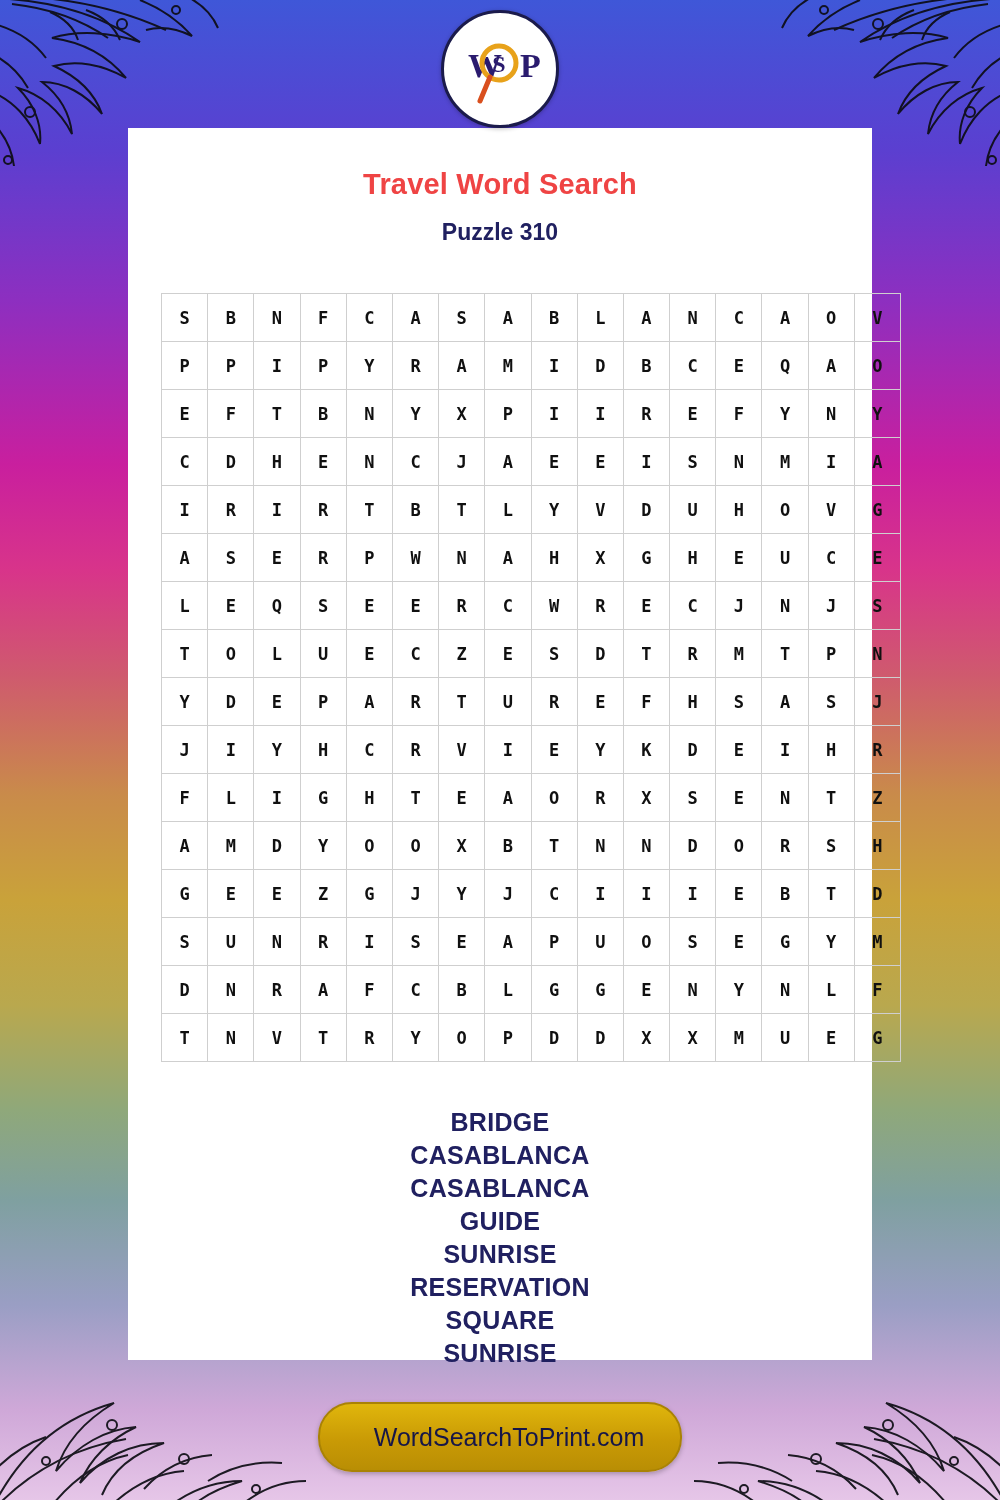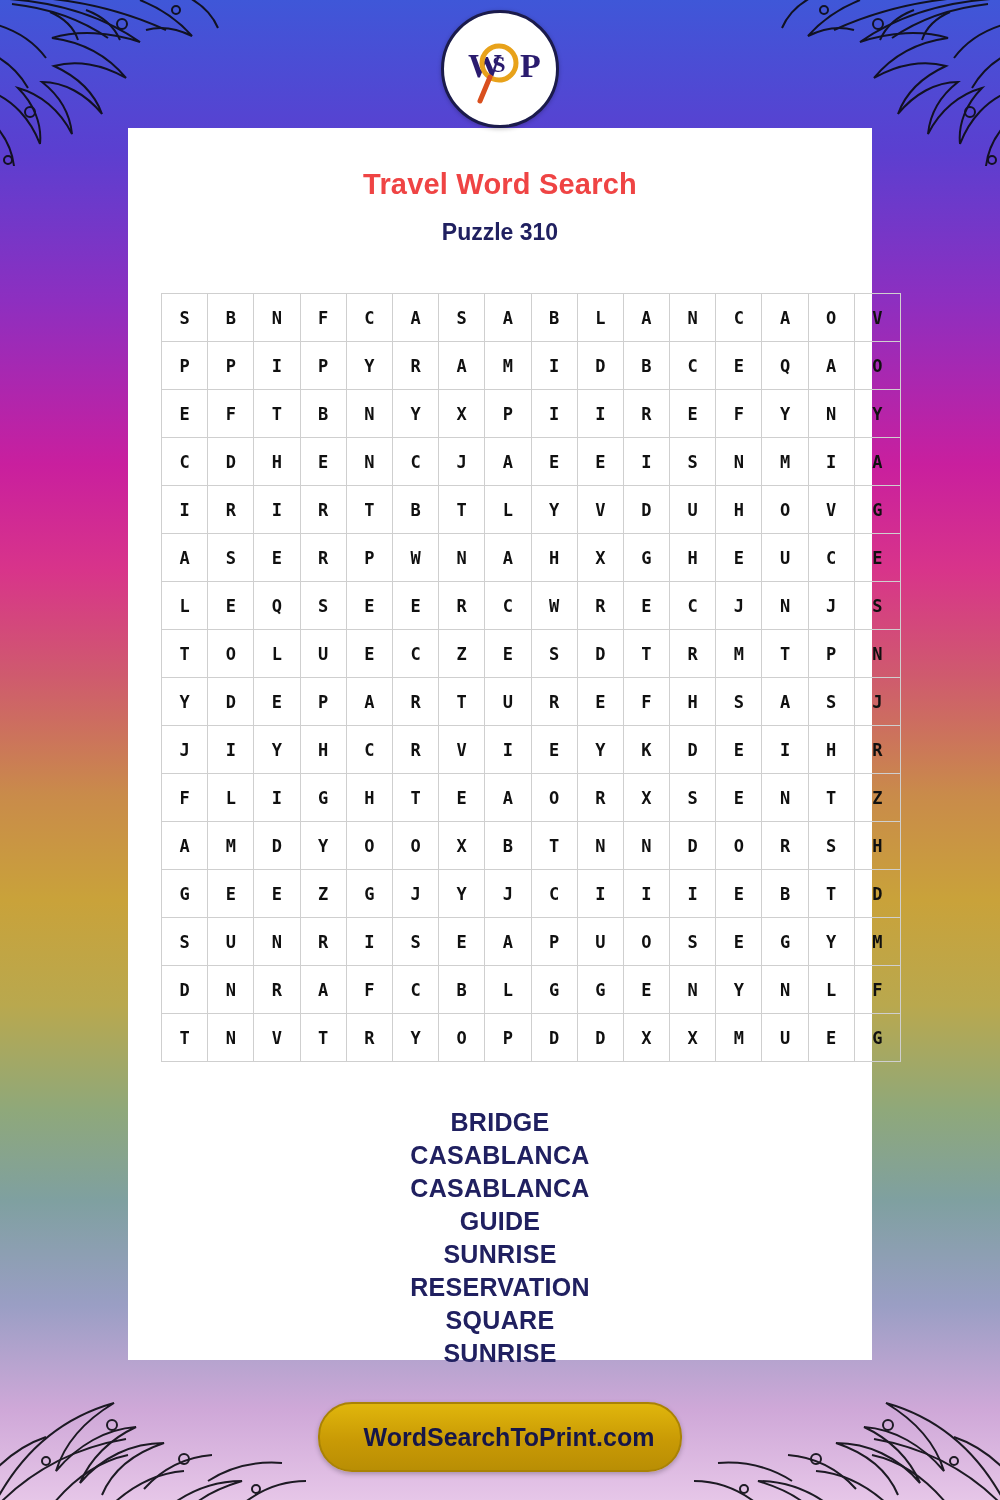--- a/index.html
+++ b/index.html
@@ -138,21 +138,21 @@
     border: 2px solid #a98205;
     display: flex;
     align-items: center;
     justify-content: center;
     z-index: 6;
     box-shadow: 0 2px 5px rgba(0,0,0,.25);
   }
   .footer-pill span {
     color: #161648;
     font-size: 25px;
-    font-weight: bold;
+    font-weight: normal;
     margin-left: 18px;
   }
 </style>
 </head>
 <body>
 
 <div class="page">
 
   <svg class="ornament orn-tl" width="230" height="210" viewBox="0 0 230 210">
     <g fill="none" stroke="#0d0d14" stroke-width="2">

